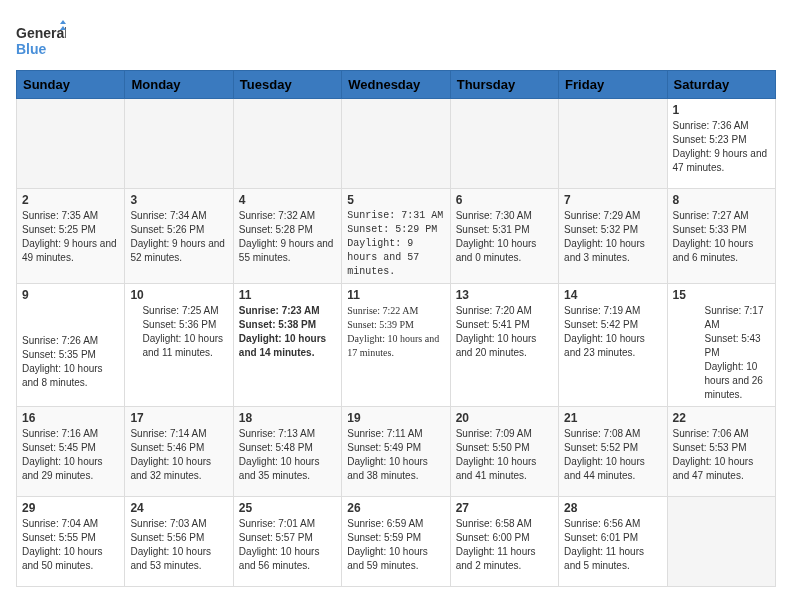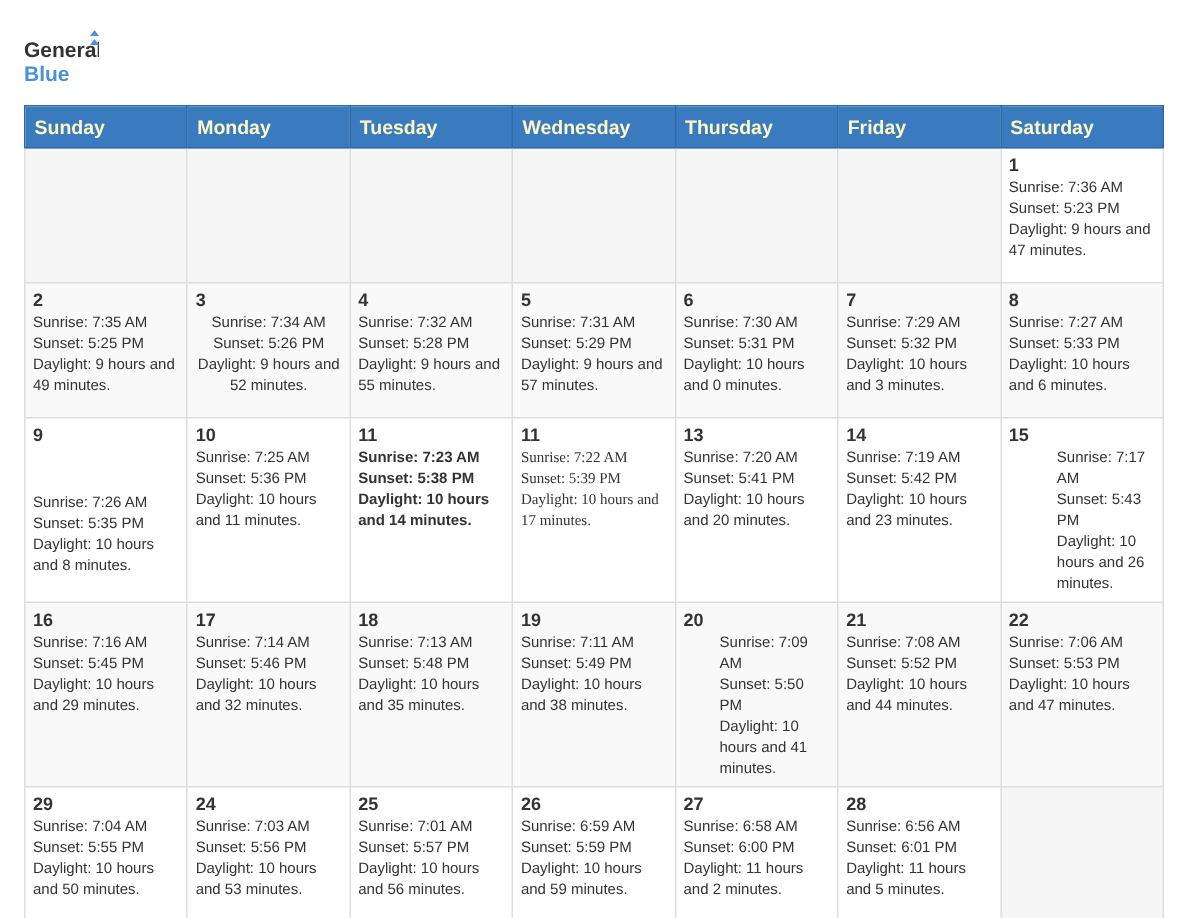--- a/index.html
+++ b/index.html
@@ -34,21 +34,21 @@
       font-size: 15px;
       color: #555;
     }
     .calendar {
       width: 100%;
       border-collapse: collapse;
       border: 1px solid #ccc;
     }
     .calendar th {
       background: #3a7abf;
-      color: #fef9c3;
+      color: #000000;
       font-size: 13px;
       font-weight: bold;
       padding: 6px 6px;
       text-align: left;
       border: 1px solid #2e6aaa;
     }
     .calendar td {
       width: 14.28%;
       vertical-align: top;
       padding: 4px 5px;
@@ -123,33 +123,33 @@
       </tr>
       <tr>
         <td>
           <span class="day-num">2</span>
           <div class="day-info" style="white-space: pre-line;">Sunrise: 7:35 AM
 Sunset: 5:25 PM
 Daylight: 9 hours and 49 minutes.</div>
         </td>
         <td>
           <span class="day-num">3</span>
-          <div class="day-info" style="white-space: pre-line; text-align: center;">Sunrise: 7:34 AM
+          <div class="day-info" style="white-space: pre-line;">Sunrise: 7:34 AM
 Sunset: 5:26 PM
 Daylight: 9 hours and 52 minutes.</div>
         </td>
         <td>
           <span class="day-num">4</span>
           <div class="day-info" style="white-space: pre-line;">Sunrise: 7:32 AM
 Sunset: 5:28 PM
 Daylight: 9 hours and 55 minutes.</div>
         </td>
         <td>
           <span class="day-num">5</span>
-          <div class="day-info" style="white-space: pre-line;">Sunrise: 7:31 AM
+          <div class="day-info" style="white-space: pre-line; font-family: Liberation Mono, monospace;">Sunrise: 7:31 AM
 Sunset: 5:29 PM
 Daylight: 9 hours and 57 minutes.</div>
         </td>
         <td>
           <span class="day-num">6</span>
           <div class="day-info" style="white-space: pre-line;">Sunrise: 7:30 AM
 Sunset: 5:31 PM
 Daylight: 10 hours and 0 minutes.</div>
         </td>
         <td>
@@ -167,21 +167,21 @@
       </tr>
       <tr>
         <td>
           <span class="day-num">9</span>
           <div class="day-info" style="white-space: pre-line; margin-top: 32px;">Sunrise: 7:26 AM
 Sunset: 5:35 PM
 Daylight: 10 hours and 8 minutes.</div>
         </td>
         <td>
           <span class="day-num">10</span>
-          <div class="day-info" style="white-space: pre-line;">Sunrise: 7:25 AM
+          <div class="day-info" style="white-space: pre-line; margin-left: 12px;">Sunrise: 7:25 AM
 Sunset: 5:36 PM
 Daylight: 10 hours and 11 minutes.</div>
         </td>
         <td>
           <span class="day-num">11</span>
           <div class="day-info" style="white-space: pre-line; font-weight: bold;">Sunrise: 7:23 AM
 Sunset: 5:38 PM
 Daylight: 10 hours and 14 minutes.</div>
         </td>
         <td>
@@ -229,21 +229,21 @@
 Daylight: 10 hours and 35 minutes.</div>
         </td>
         <td>
           <span class="day-num">19</span>
           <div class="day-info" style="white-space: pre-line;">Sunrise: 7:11 AM
 Sunset: 5:49 PM
 Daylight: 10 hours and 38 minutes.</div>
         </td>
         <td>
           <span class="day-num">20</span>
-          <div class="day-info" style="white-space: pre-line; margin-left: 24px;">Sunrise: 7:09 AM
+          <div class="day-info" style="white-space: pre-line;">Sunrise: 7:09 AM
 Sunset: 5:50 PM
 Daylight: 10 hours and 41 minutes.</div>
         </td>
         <td>
           <span class="day-num">21</span>
           <div class="day-info" style="white-space: pre-line;">Sunrise: 7:08 AM
 Sunset: 5:52 PM
 Daylight: 10 hours and 44 minutes.</div>
         </td>
         <td>

